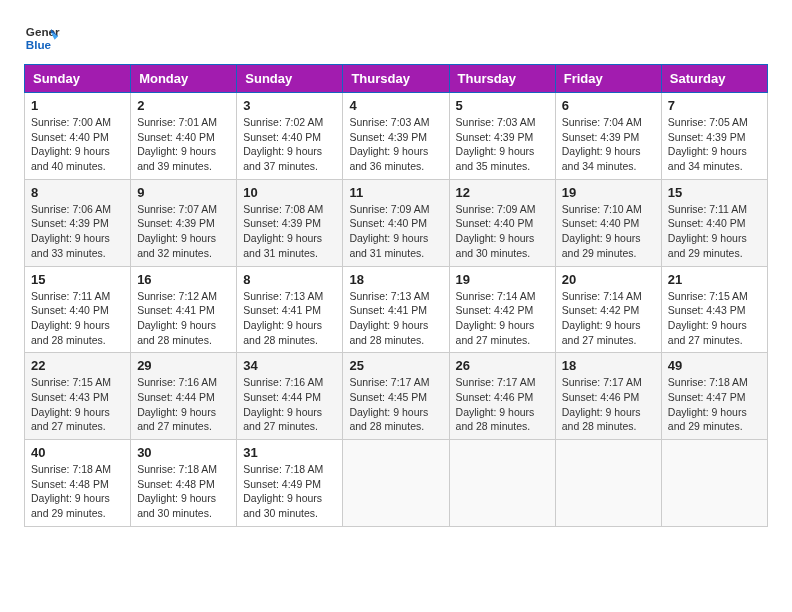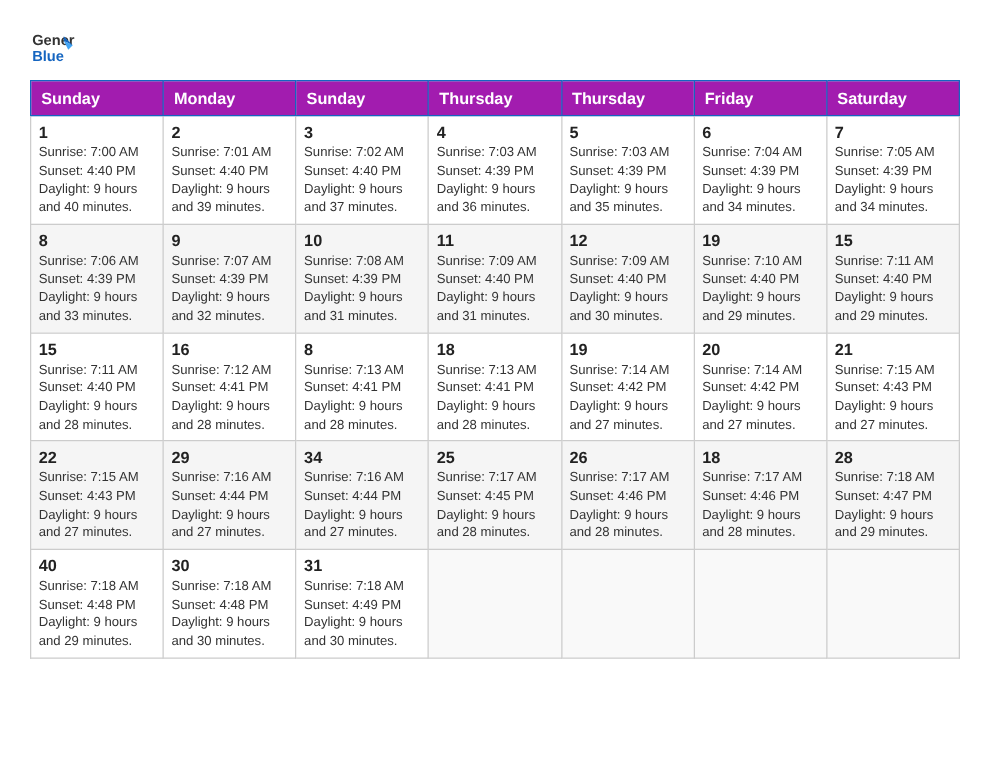--- a/index.html
+++ b/index.html
@@ -237,21 +237,21 @@
         </td>
         <td>
           <span class="day-number">26</span>
           <div class="day-info">Sunrise: 7:17 AM<br>Sunset: 4:46 PM<br>Daylight: 9 hours and 28 minutes.</div>
         </td>
         <td>
           <span class="day-number">18</span>
           <div class="day-info">Sunrise: 7:17 AM<br>Sunset: 4:46 PM<br>Daylight: 9 hours and 28 minutes.</div>
         </td>
         <td>
-          <span class="day-number">28</span>
+          <span class="day-number">49</span>
           <div class="day-info">Sunrise: 7:18 AM<br>Sunset: 4:47 PM<br>Daylight: 9 hours and 29 minutes.</div>
         </td>
       </tr>
       <tr>
         <td>
           <span class="day-number">40</span>
           <div class="day-info">Sunrise: 7:18 AM<br>Sunset: 4:48 PM<br>Daylight: 9 hours and 29 minutes.</div>
         </td>
         <td>
           <span class="day-number">30</span>

